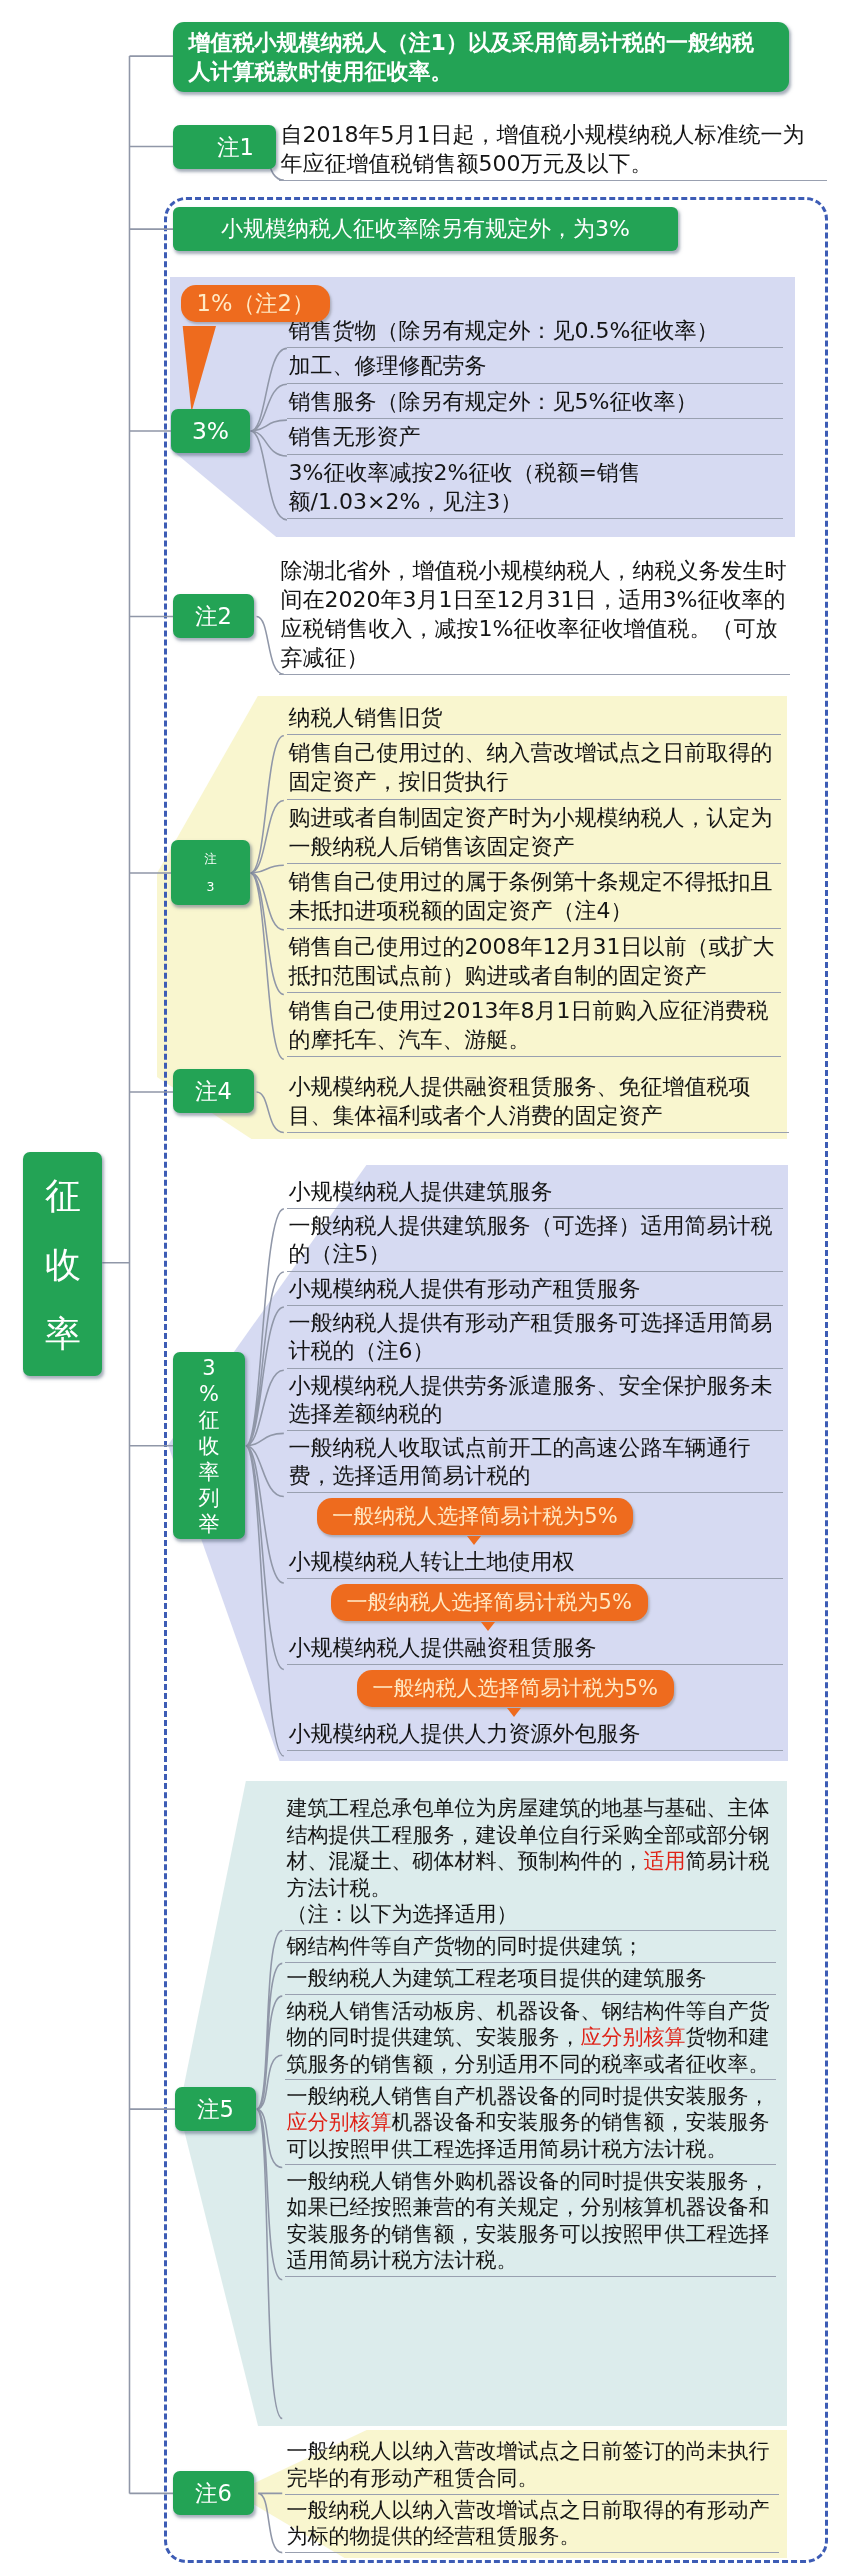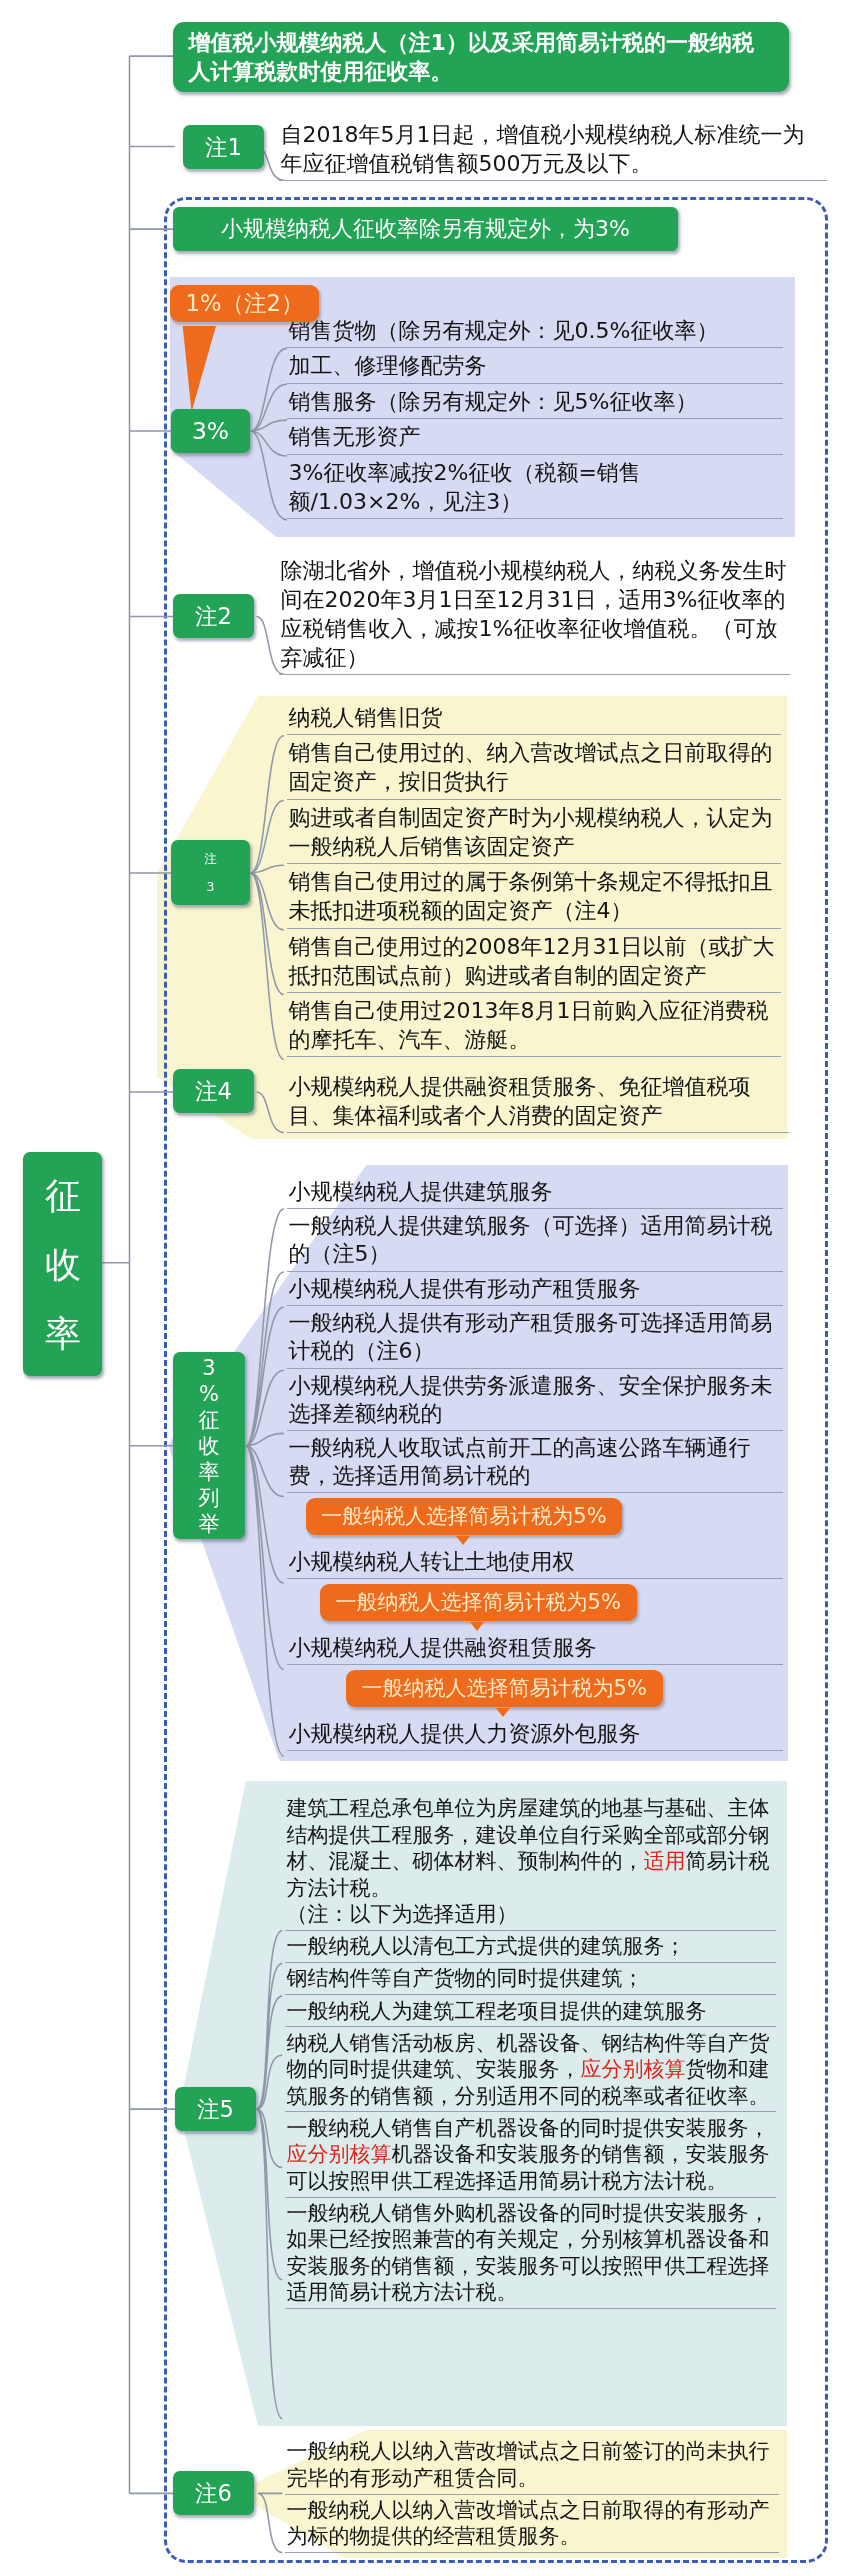--- a/index.html
+++ b/index.html
@@ -29,33 +29,33 @@
   }
   .title-box{
     left:173px;top:22px;width:616px;height:70px;border-radius:11px;
     font-size:22px;line-height:29px;text-align:left;padding:4.7px 15.6px;box-sizing:border-box;
     justify-content:flex-start;
     font-weight:bold;
   }
   .header-box{left:173px;top:207px;width:505px;height:44px;font-size:22px;border-radius:6px;}
   .root-box{left:23.4px;top:1152px;width:79px;height:224px;font-size:36px;line-height:69px;}
   .note-node{width:81px;height:44px;font-size:22.6px;}
-  .n1{left:183px;top:125px;}
+  .n1{left:173px;top:125px;padding-left:22px;}
   .n2{left:173px;top:594px;}
   .n3{left:171px;top:840px;width:79px;height:65px;line-height:28px;}
   .n4{left:173px;top:1069px;}
   .n5{left:175px;top:2087px;}
   .n6{left:173px;top:2471px;}
   .pct3-node{left:171px;top:409px;width:79px;height:44px;font-size:23.4px;}
   .list3-node{left:173px;top:1352px;width:72px;height:187px;font-size:21px;line-height:26px;}
   
   .callout{
     position:relative;background:var(--orange);color:var(--orange_text);
-    border-radius:9px;font-size:21px;line-height:23.4px;padding:7px 15.6px;
-    width:fit-content;box-shadow:1.6px 2.3px 2.3px rgba(90,90,90,.35);
+    border-radius:15px;font-size:21px;line-height:23.4px;padding:7px 15.6px;
+    width:fit-content;box-shadow:1.6px 2.3px 2.3px rgba(90,90,90,.35);margin-left:11px;
   }
   .callout::after{
     content:"";position:absolute;bottom:-9.4px;left:50%;margin-left:-7.8px;
     border:7.8px solid transparent;border-top:9.4px solid var(--orange);border-bottom:0;
   }
   .callout-1pct{position:absolute;left:170px;top:285px;z-index:5;font-size:22.6px;}
   .callout-1pct::after{display:none;}
   .callout-tail{
     position:absolute;left:182px;top:326px;width:34px;height:86px;z-index:4;
     background:var(--orange);clip-path:polygon(2% 0,100% 0,28% 100%);
@@ -163,21 +163,20 @@
     <div class="item">小规模纳税人提供融资租赁服务</div>
     <div class="co-wrap co-c">
       <div class="callout">一般纳税人选择简易计税为5%</div>
     </div>
     <div class="item">小规模纳税人提供人力资源外包服务</div>
   </div>
 
   <div class="gnode note-node n5">注5</div>
   <div class="stack tight" style="left:285px;top:1793px;width:491px;">
     <div class="item"><span>建筑工程总承包单位为房屋建筑的地基与基础、主体结构提供工程服务，建设单位自行采购全部或部分钢材、混凝土、砌体材料、预制构件的，</span><span class="red">适用</span><span>简易计税方法计税。</span><br><span>（注：以下为选择适用）</span></div>
-    <div class="item"><span>一般纳税人以清包工方式提供的建筑服务；</span></div>
     <div class="item"><span>钢结构件等自产货物的同时提供建筑；</span></div>
     <div class="item"><span>一般纳税人为建筑工程老项目提供的建筑服务</span></div>
     <div class="item"><span>纳税人销售活动板房、机器设备、钢结构件等自产货物的同时提供建筑、安装服务，</span><span class="red">应分别核算</span><span>货物和建筑服务的销售额，分别适用不同的税率或者征收率。</span></div>
     <div class="item"><span>一般纳税人销售自产机器设备的同时提供安装服务，</span><span class="red">应分别核算</span><span>机器设备和安装服务的销售额，安装服务可以按照甲供工程选择适用简易计税方法计税。</span></div>
     <div class="item"><span>一般纳税人销售外购机器设备的同时提供安装服务，如果已经按照兼营的有关规定，分别核算机器设备和安装服务的销售额，安装服务可以按照甲供工程选择适用简易计税方法计税。</span></div>
   </div>
 
   <div class="gnode note-node n6">注6</div>
   <div class="stack tight" style="left:285px;top:2436px;width:494px;">
     <div class="item">一般纳税人以纳入营改增试点之日前签订的尚未执行完毕的有形动产租赁合同。</div>

